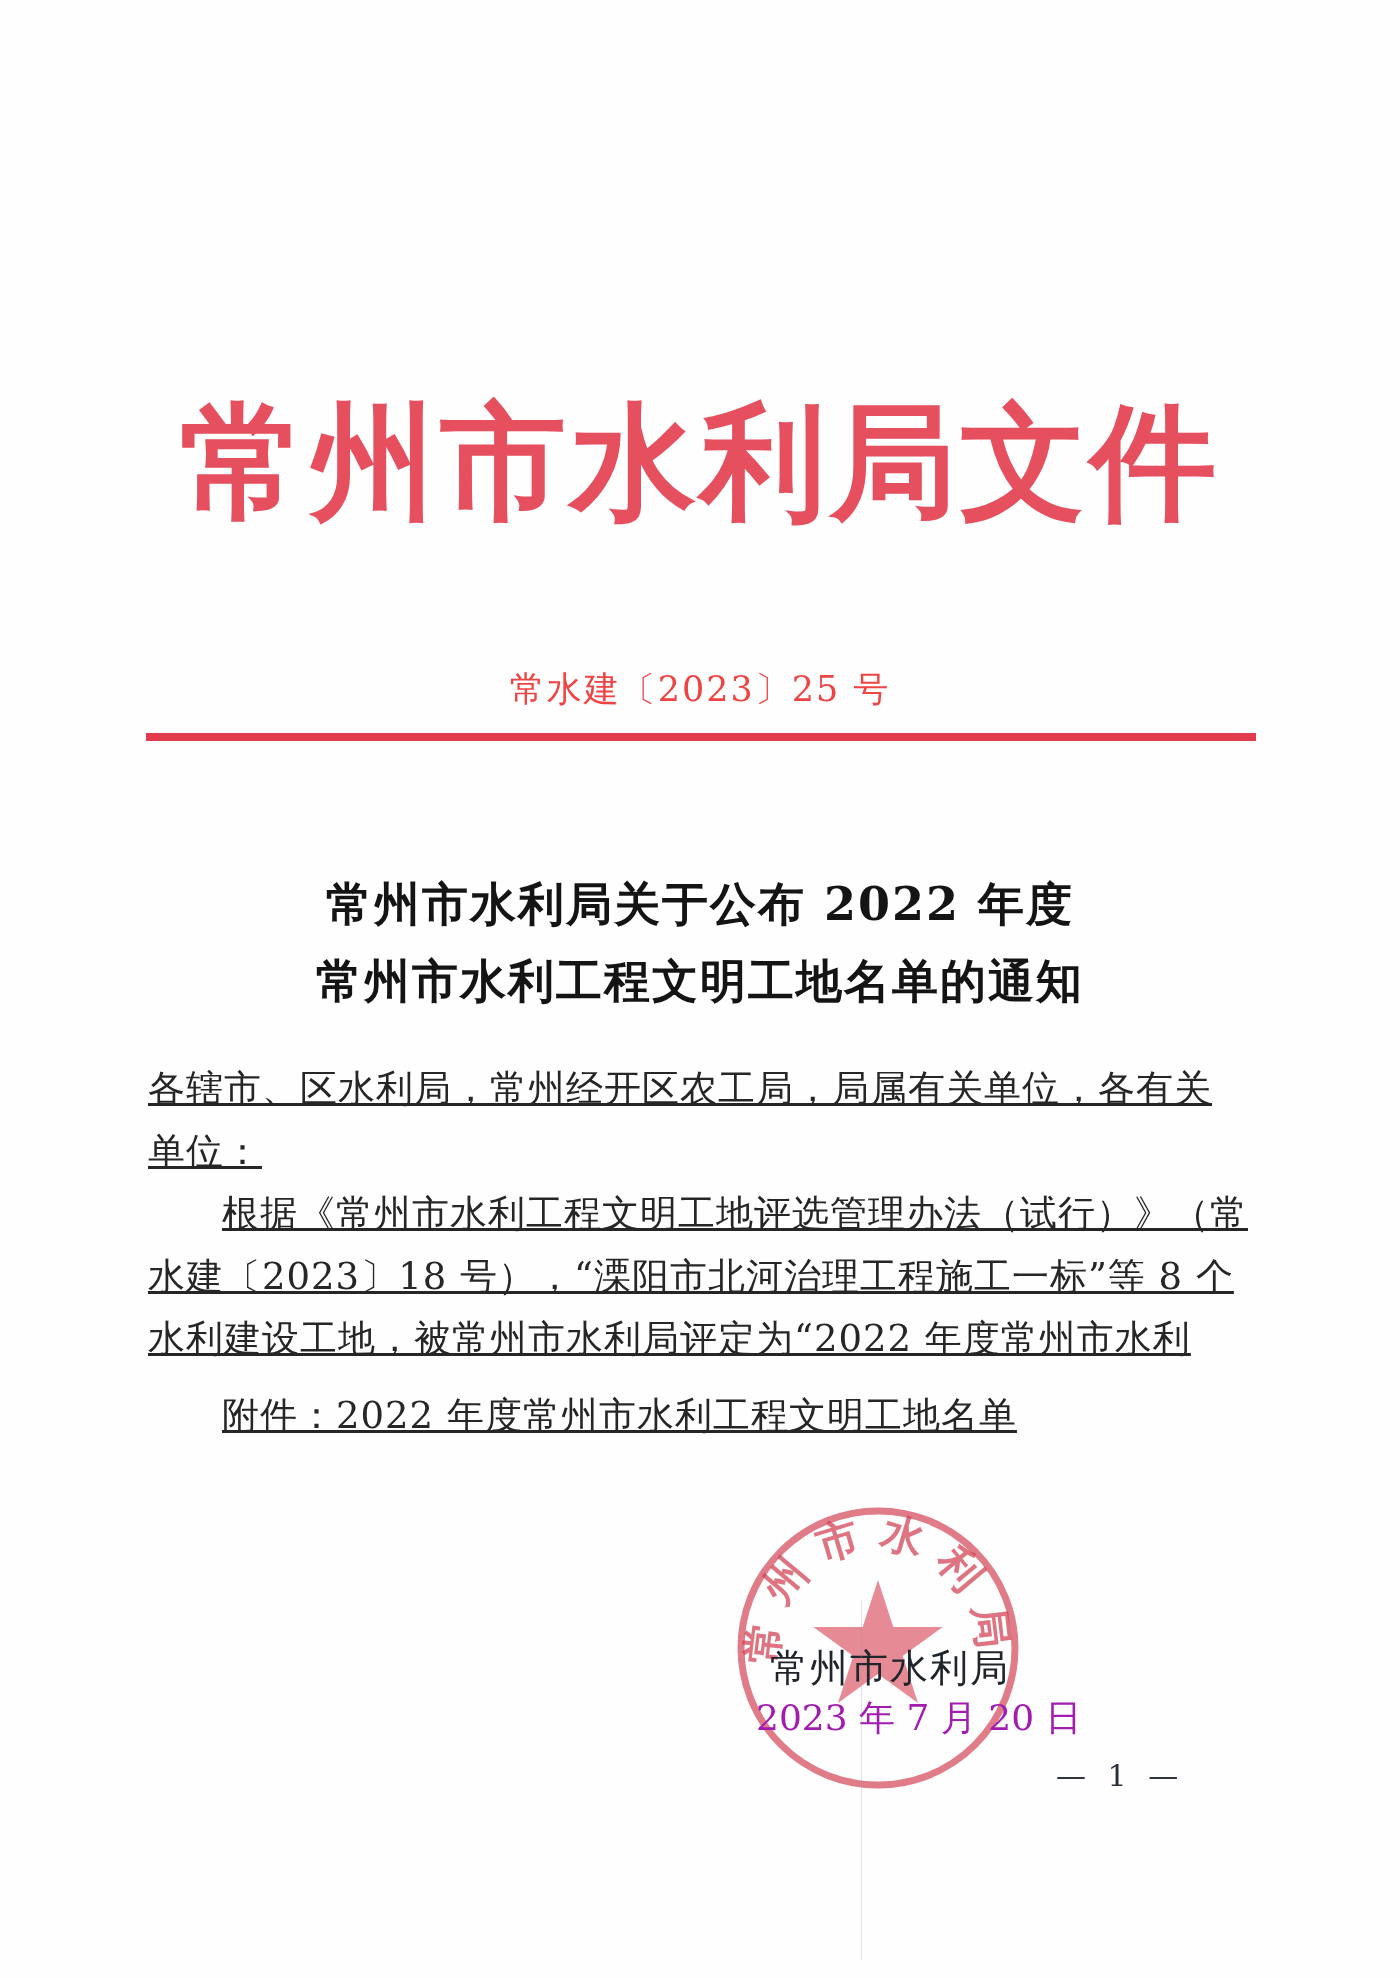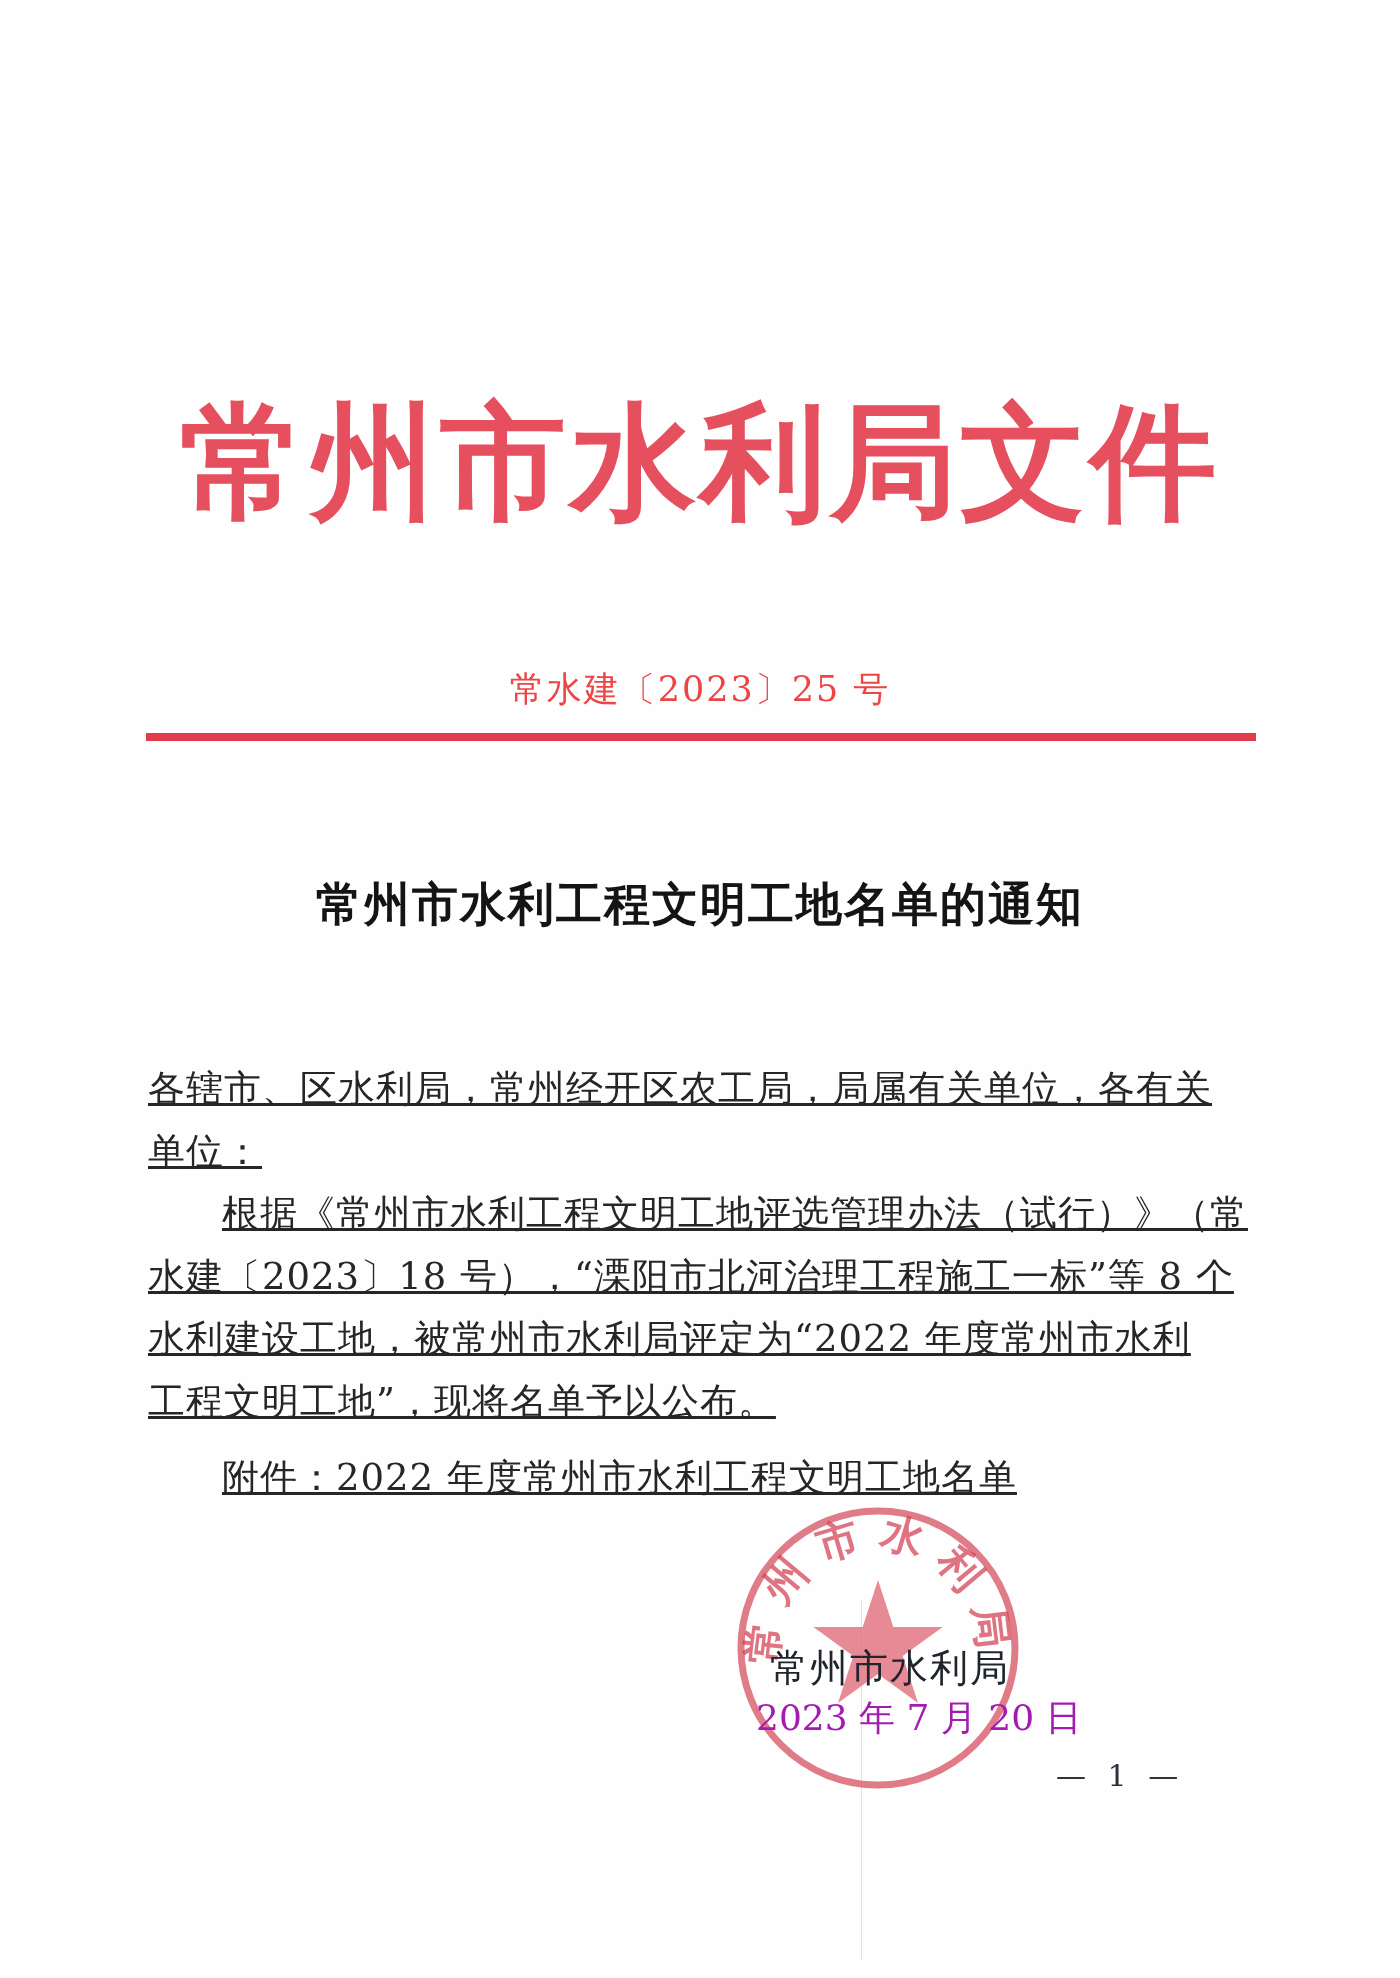--- a/index.html
+++ b/index.html
@@ -137,30 +137,30 @@
 
 <div class="page">
 
   <div class="agency-title">常州市水利局文件</div>
 
   <div class="doc-number">常水建〔2023〕25 号</div>
 
   <div class="red-rule"></div>
 
   <div class="doc-title">
+    <div>常州市水利局关于公布 2022 年度</div>
     <div>常州市水利工程文明工地名单的通知</div>
   </div>
 
   <div class="body-block">
     <div class="body-line">各辖市、区水利局，常州经开区农工局，局属有关单位，各有关</div>
     <div class="body-line">单位：</div>
     <div class="body-line indent">根据《常州市水利工程文明工地评选管理办法（试行）》（常</div>
     <div class="body-line">水建〔2023〕18 号），“溧阳市北河治理工程施工一标”等 8 个</div>
     <div class="body-line">水利建设工地，被常州市水利局评定为“2022 年度常州市水利</div>
-    <div class="body-line">工程文明工地”，现将名单予以公布。</div>
     <div class="body-line indent attachment-line">附件：2022 年度常州市水利工程文明工地名单</div>
   </div>
 
   <svg class="seal" viewBox="0 0 292 292">
     <circle cx="146" cy="146" r="137" fill="none" stroke="rgba(209,62,80,0.68)" stroke-width="7"></circle>
     <polygon points="146,78 161.3,125 210.7,125 170.7,154 186,201 146,172 106,201 121.3,154 81.3,125 130.7,125" fill="rgba(214,66,86,0.62)"></polygon>
     <path id="sealArc" d="M 46,146 a 100,100 0 1,1 200,0" fill="none"></path>
     <text class="seal-text">
       <textPath href="#sealArc" startOffset="50%" text-anchor="middle">常州市水利局</textPath>
     </text>

